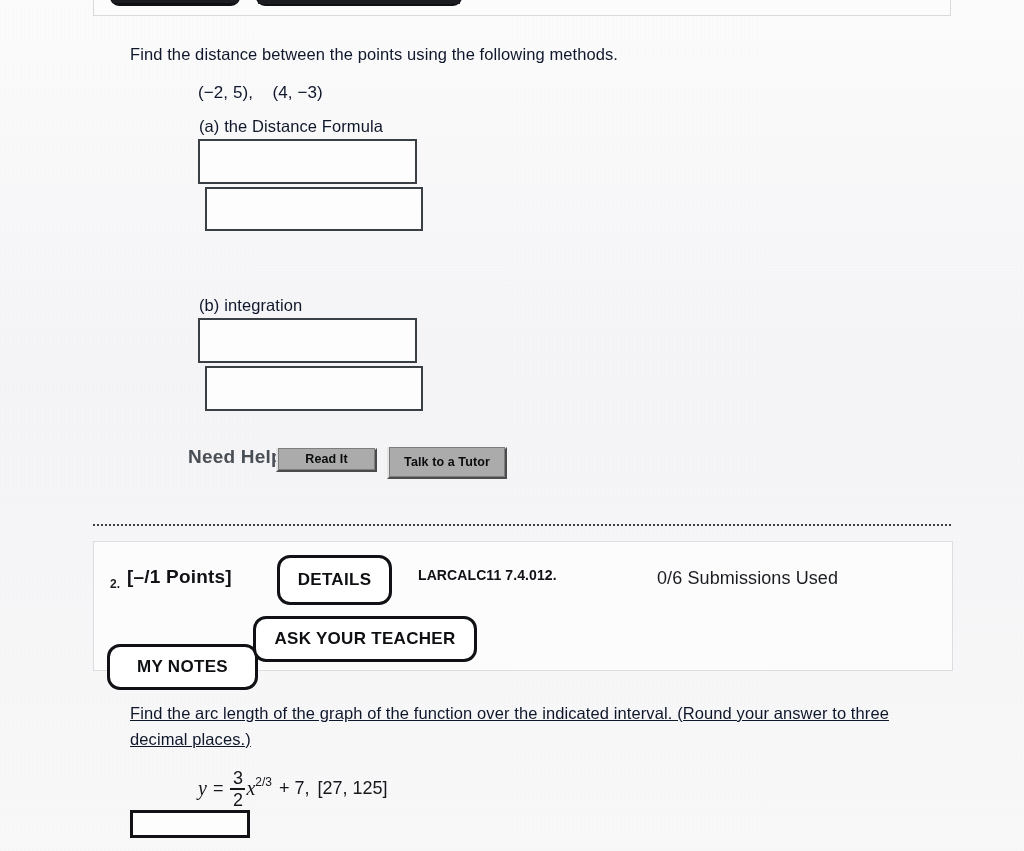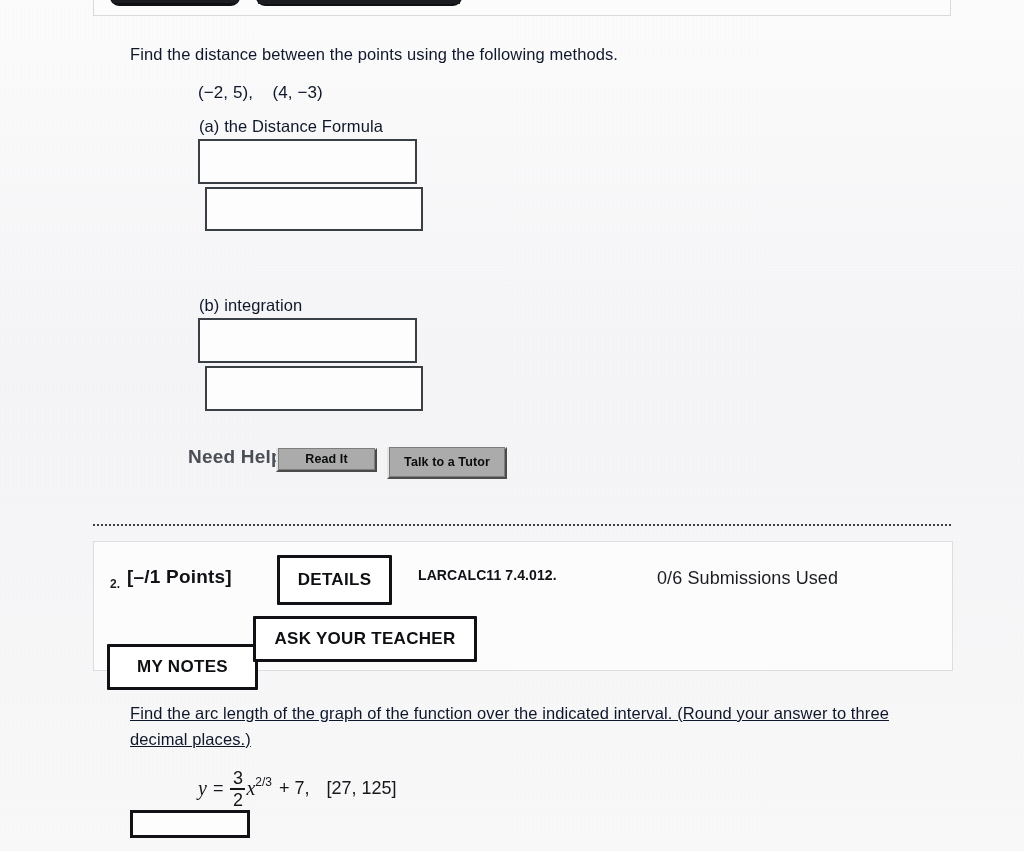--- a/index.html
+++ b/index.html
@@ -152,21 +152,21 @@
     top: 566px;
     font-size: 19px;
     font-weight: bold;
     color: #101216;
     letter-spacing: 0.2px;
   }
   .rbtn {
     position: absolute;
     box-sizing: border-box;
     border: 3px solid #0f1114;
-    border-radius: 1px;
+    border-radius: 13px;
     background: #ffffff;
     display: flex;
     align-items: center;
     justify-content: center;
     font-size: 17px;
     font-weight: 600;
     color: #0d0f12;
     letter-spacing: 0.3px;
   }
   .q-code {
@@ -296,18 +296,18 @@
     <span class="var">y</span>
     <span style="margin:0 6px;">=</span>
     <span class="frac">
       <span class="num">3</span>
       <span class="bar"></span>
       <span class="den">2</span>
     </span>
     <span class="var">x</span>
     <span class="sup">2/3</span>
     <span style="margin-left:7px;">+ 7,</span>
-    <span style="margin-left:17px;">[27, 125]</span>
+    <span style="margin-left:8px;">[27, 125]</span>
   </div>
 
   <div class="ansbox heavy" style="left:130px; top:810px; width:120px; height:28px;"></div>
 
 </div>
 
 </body></html>

